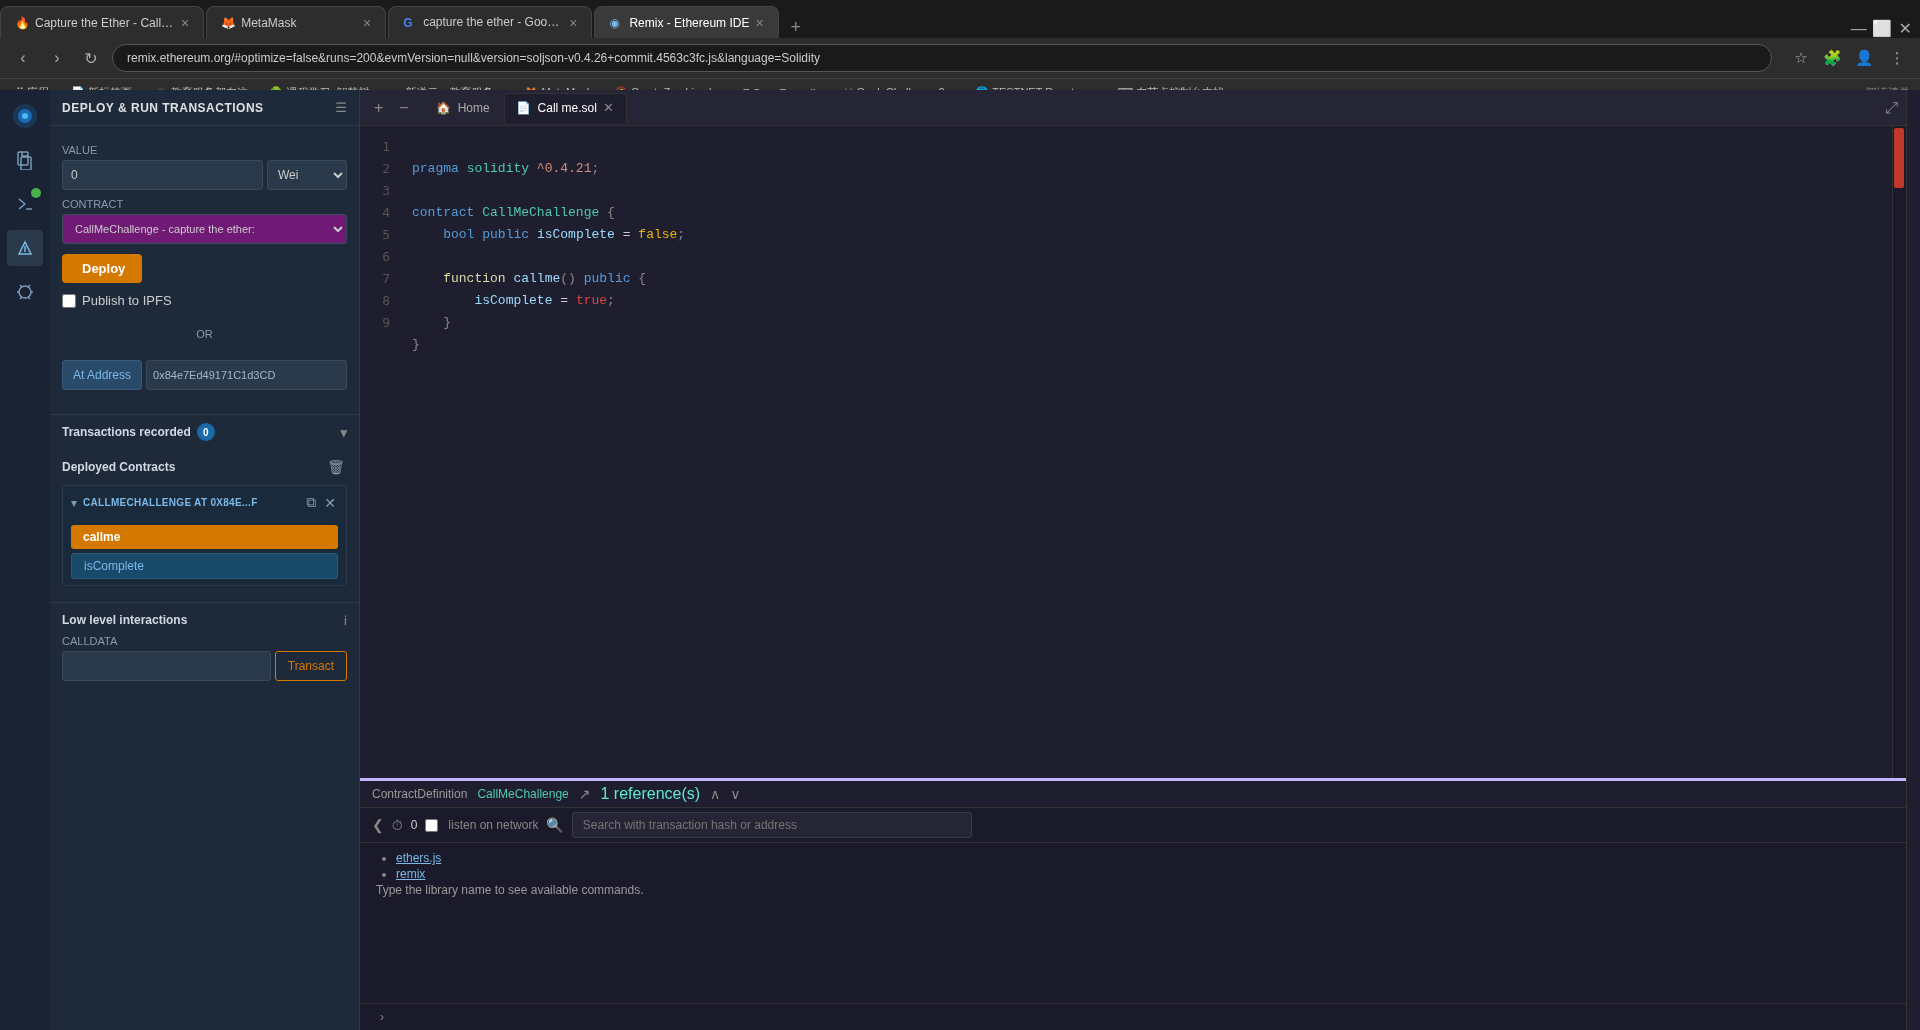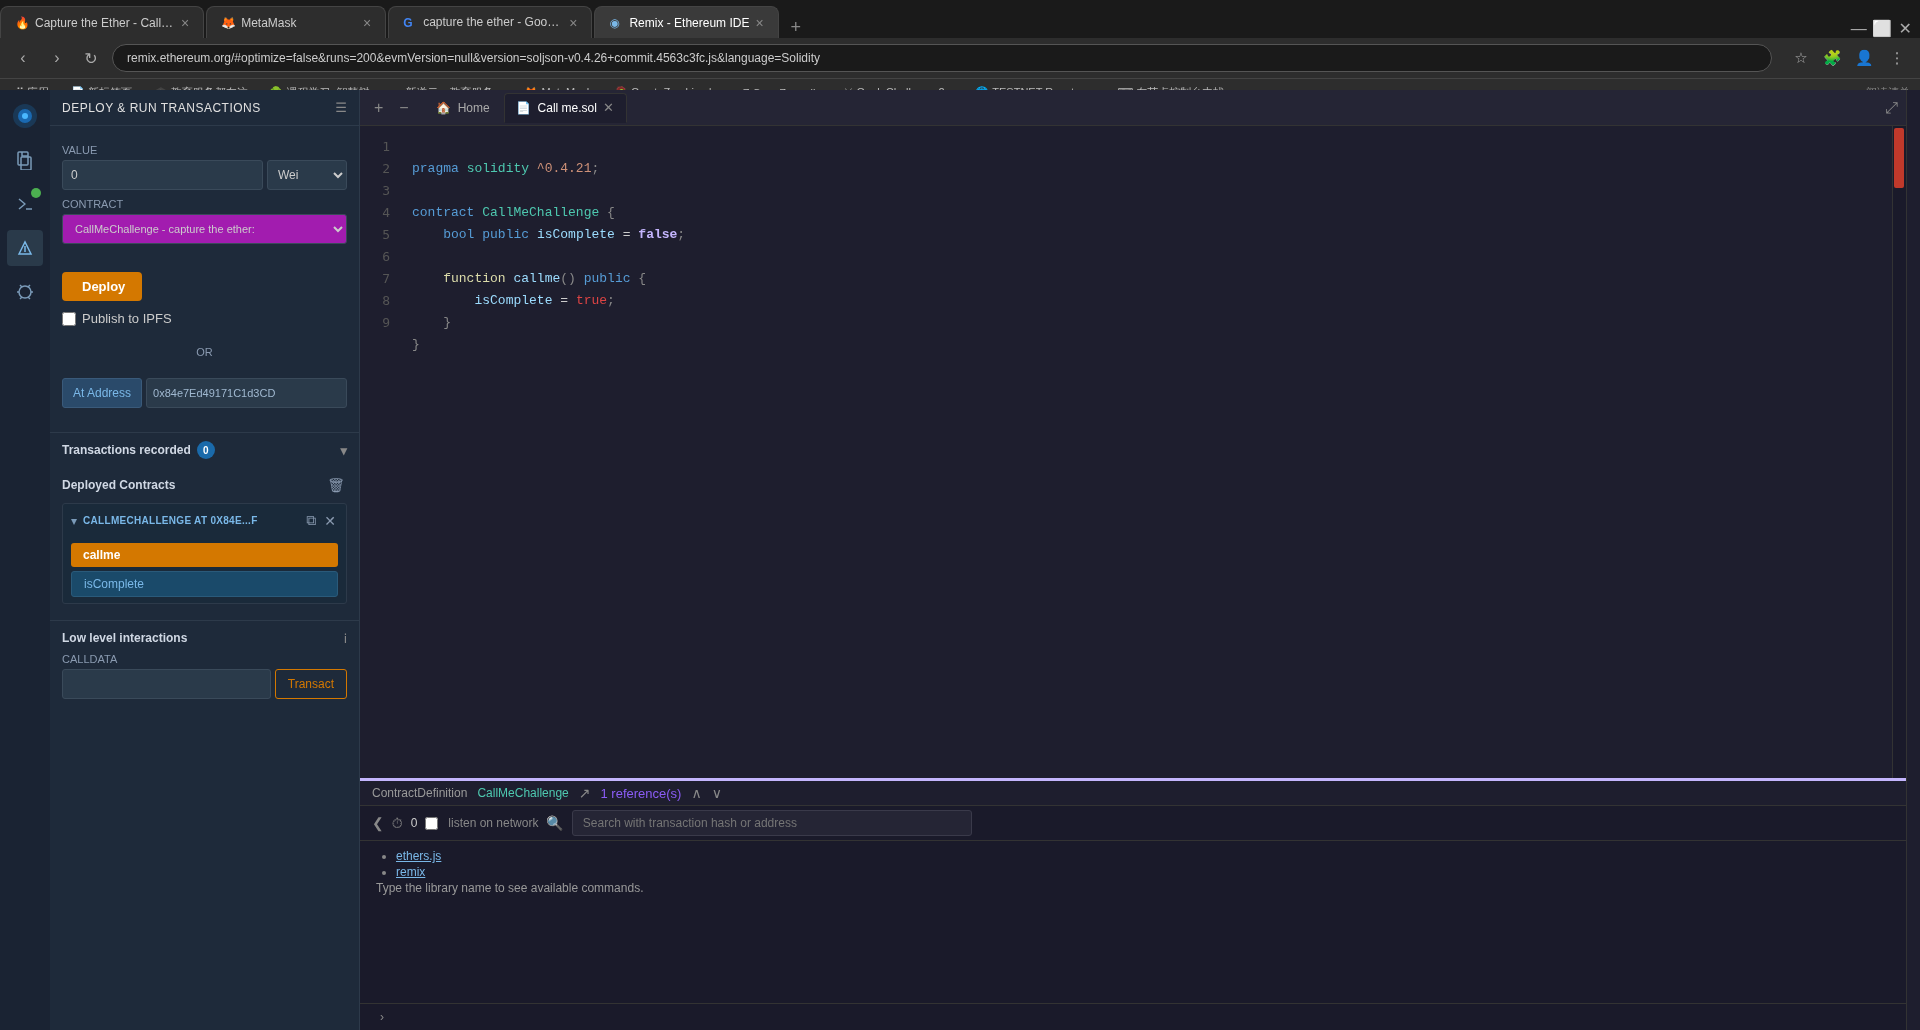--- a/index.html
+++ b/index.html
@@ -33,28 +33,28 @@
     .sidebar-icons { width: 50px; background: #1a2333; display: flex; flex-direction: column; align-items: center; padding: 8px 0; gap: 8px; }
     .sidebar-icon { width: 36px; height: 36px; display: flex; align-items: center; justify-content: center; cursor: pointer; border-radius: 4px; color: #7a8fa6; font-size: 18px; position: relative; }
     .sidebar-icon.active { color: #e0e0e0; }
     .sidebar-icon .badge { position: absolute; top: 2px; right: 2px; width: 10px; height: 10px; background: #4caf50; border-radius: 50%; }
 
     
     .deploy-panel { width: 310px; background: #1e2a3a; border-right: 1px solid #2d3a4a; display: flex; flex-direction: column; overflow-y: auto; }
     .deploy-panel::-webkit-scrollbar { width: 4px; }
     .deploy-panel::-webkit-scrollbar-thumb { background: #3a4a5a; }
     .panel-header { display: flex; align-items: center; justify-content: space-between; padding: 10px 12px; border-bottom: 1px solid #2d3a4a; }
-    .panel-title { font-size: 12px; font-weight: normal; color: #e0e0e0; letter-spacing: 0.5px; }
+    .panel-title { font-size: 12px; font-weight: bold; color: #e0e0e0; letter-spacing: 0.5px; }
     .panel-content { padding: 10px 12px; }
     .field-label { font-size: 11px; color: #8a9ab0; margin-bottom: 4px; margin-top: 8px; text-transform: uppercase; }
     .field-row { display: flex; gap: 4px; margin-bottom: 8px; }
     .text-input { background: #2a3a4a; border: 1px solid #3a4a5a; border-radius: 3px; color: #ccc; padding: 4px 8px; font-size: 12px; height: 30px; }
     .text-input.flex1 { flex: 1; }
     .select-input { background: #2a3a4a; border: 1px solid #3a4a5a; border-radius: 3px; color: #ccc; padding: 4px 6px; font-size: 12px; height: 30px; }
-    .contract-select { width: 100%; background: #a21caf; border: 1px solid #3a4a5a; border-radius: 3px; color: #ccc; padding: 4px 8px; font-size: 11px; height: 30px; margin-bottom: 28px; }
+    .contract-select { width: 100%; background: #701a75; border: 1px solid #3a4a5a; border-radius: 3px; color: #ccc; padding: 4px 8px; font-size: 11px; height: 30px; margin-bottom: 10px; }
     .deploy-btn { background: #d47800; border: none; color: #fff; padding: 7px 20px; border-radius: 4px; cursor: pointer; font-size: 13px; font-weight: bold; width: 80px; }
     .checkbox-row { display: flex; align-items: center; gap: 6px; margin-bottom: 10px; }
     .checkbox-row input { width: 14px; height: 14px; cursor: pointer; }
     .or-divider { text-align: center; color: #8a9ab0; font-size: 11px; margin: 20px 0; }
     .at-address-row { display: flex; gap: 4px; margin-bottom: 14px; align-items: stretch; }
     .at-address-btn { background: #2a4a6a; border: 1px solid #3a5a7a; color: #7ab8e8; padding: 4px 10px; border-radius: 3px; cursor: pointer; font-size: 12px; white-space: nowrap; height: 30px; }
     .at-address-input { flex: 1; background: #2a3a4a; border: 1px solid #3a4a5a; border-radius: 3px; color: #a0b8d0; padding: 4px 6px; font-size: 11px; height: 30px; }
 
     
     .transactions-section { border-top: 1px solid #2d3a4a; font-weight: bold; }
@@ -95,33 +95,33 @@
     .editor-content { flex: 1; overflow: hidden; position: relative; display: flex; }
     .line-numbers { width: 40px; background: #1e1e2e; padding: 10px 0; text-align: right; color: #555; font-family: monospace; font-size: 13px; line-height: 22px; padding-right: 10px; user-select: none; }
     .code-content { flex: 1; padding: 10px 12px; font-family: 'Courier New', monospace; font-size: 13px; line-height: 22px; color: #ccc; white-space: pre; overflow: auto; }
     .kw-pragma { color: #569cd6; }
     .kw-solidity { color: #4ec9b0; }
     .kw-version { color: #ce9178; }
     .kw-contract { color: #569cd6; }
     .kw-name { color: #4ec9b0; }
     .kw-bool { color: #569cd6; }
     .kw-public { color: #569cd6; }
-    .kw-false { color: #c4b5fd; font-weight: bold; }
+    .kw-false { color: #eab308; }
     .kw-true { color: #d44; }
     .kw-function { color: #dcdcaa; }
     .kw-punct { color: #888; }
     .kw-assign { color: #ccc; }
     .kw-var { color: #9cdcfe; }
 
     
     .bottom-panel { height: 252px; border-top: 3px solid #c4b5fd; display: flex; flex-direction: column; background: #1a1a2a; }
     .bottom-toolbar { display: flex; align-items: center; padding: 4px 12px; gap: 10px; border-bottom: 1px solid #333; background: #1e1e2e; }
     .contract-def-text { font-size: 12px; color: #999; }
     .contract-def-name { color: #4ec9b0; font-size: 12px; }
-    .ref-text { color: #8b5cf6; font-size: 13px; }
+    .ref-text { color: #5eead4; font-size: 16px; }
     .nav-arrow { background: none; border: none; color: #888; cursor: pointer; font-size: 14px; }
     .transaction-toolbar { display: flex; align-items: center; padding: 4px 12px; gap: 8px; border-bottom: 1px solid #333; background: #1a1a2a; }
     .tt-icon { color: #888; font-size: 14px; cursor: pointer; }
     .tt-count { color: #ccc; font-size: 12px; }
     .tt-checkbox { display: flex; align-items: center; gap: 10px; font-size: 12px; color: #888; }
     .tt-search { flex: 1; background: #252535; border: 1px solid #3a3a4a; border-radius: 3px; color: #888; padding: 3px 10px; font-size: 12px; height: 26px; max-width: 400px; }
     .console-output { flex: 1; padding: 8px 16px; overflow-y: auto; font-size: 12px; }
     .console-link { color: #7ab8e8; text-decoration: underline; cursor: pointer; display: block; margin-bottom: 2px; }
     .console-text { color: #999; margin-bottom: 2px; }
     .expand-icon { color: #888; font-size: 12px; cursor: pointer; padding: 4px 8px; }

